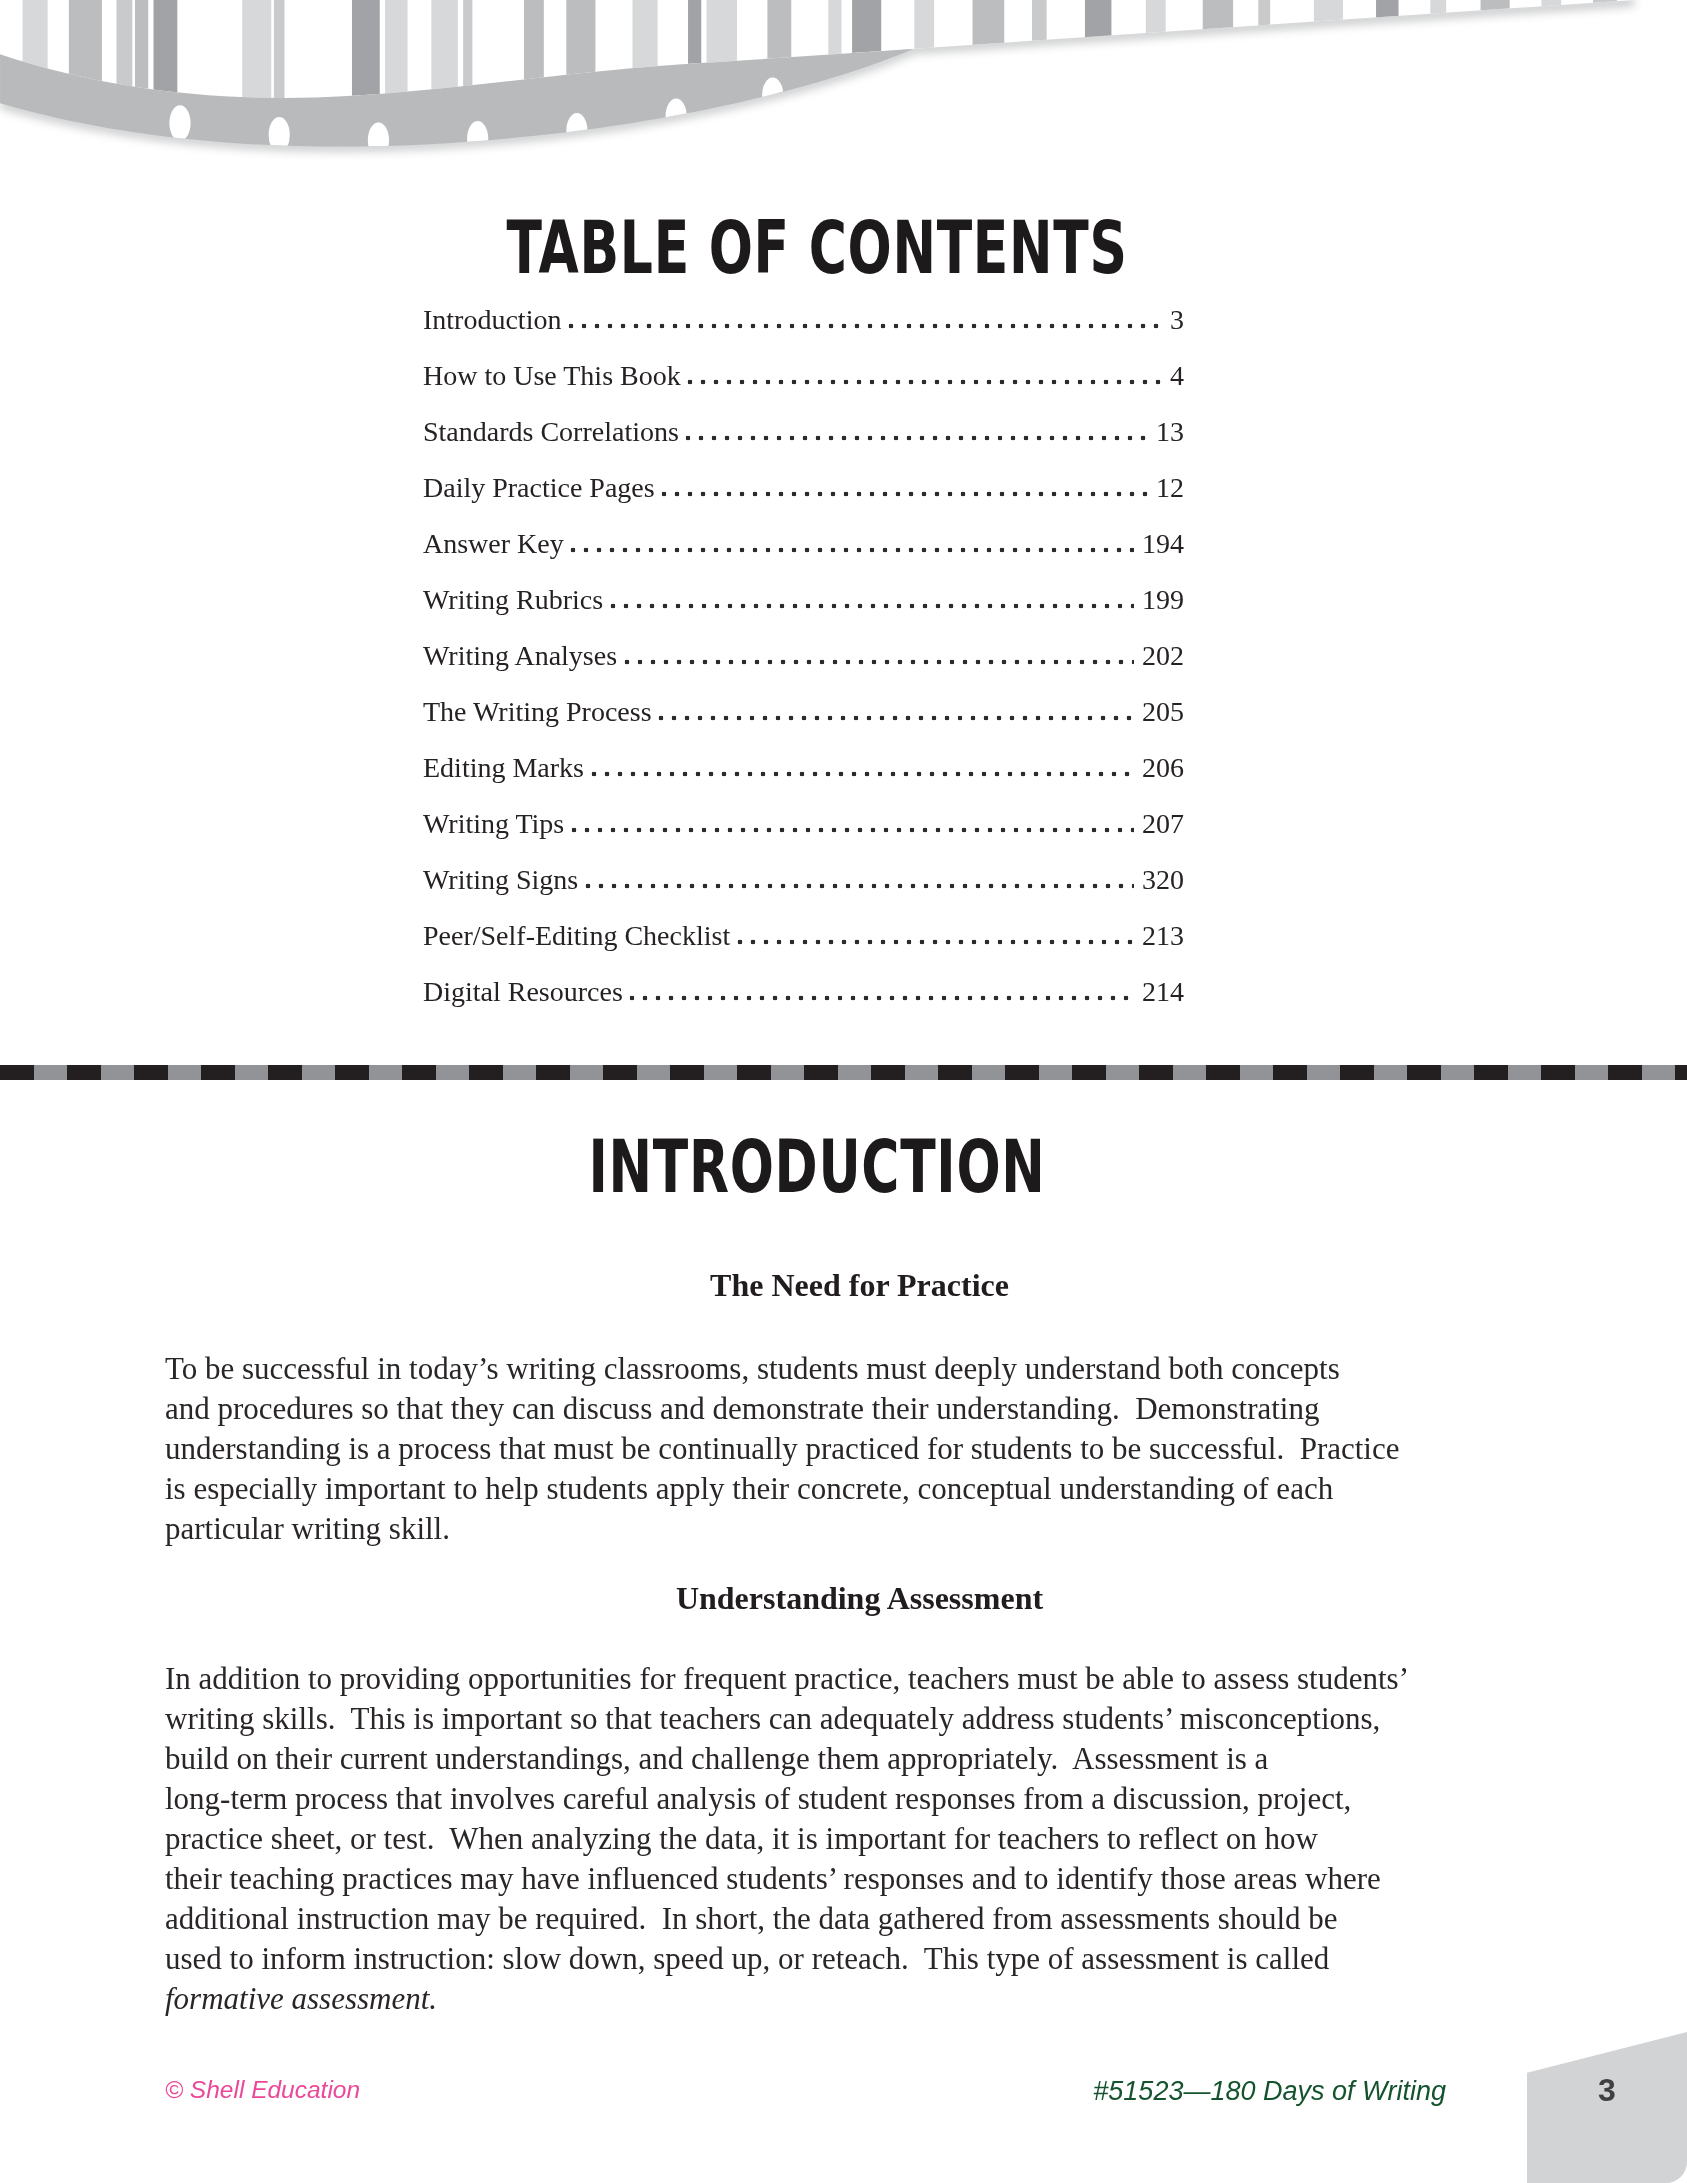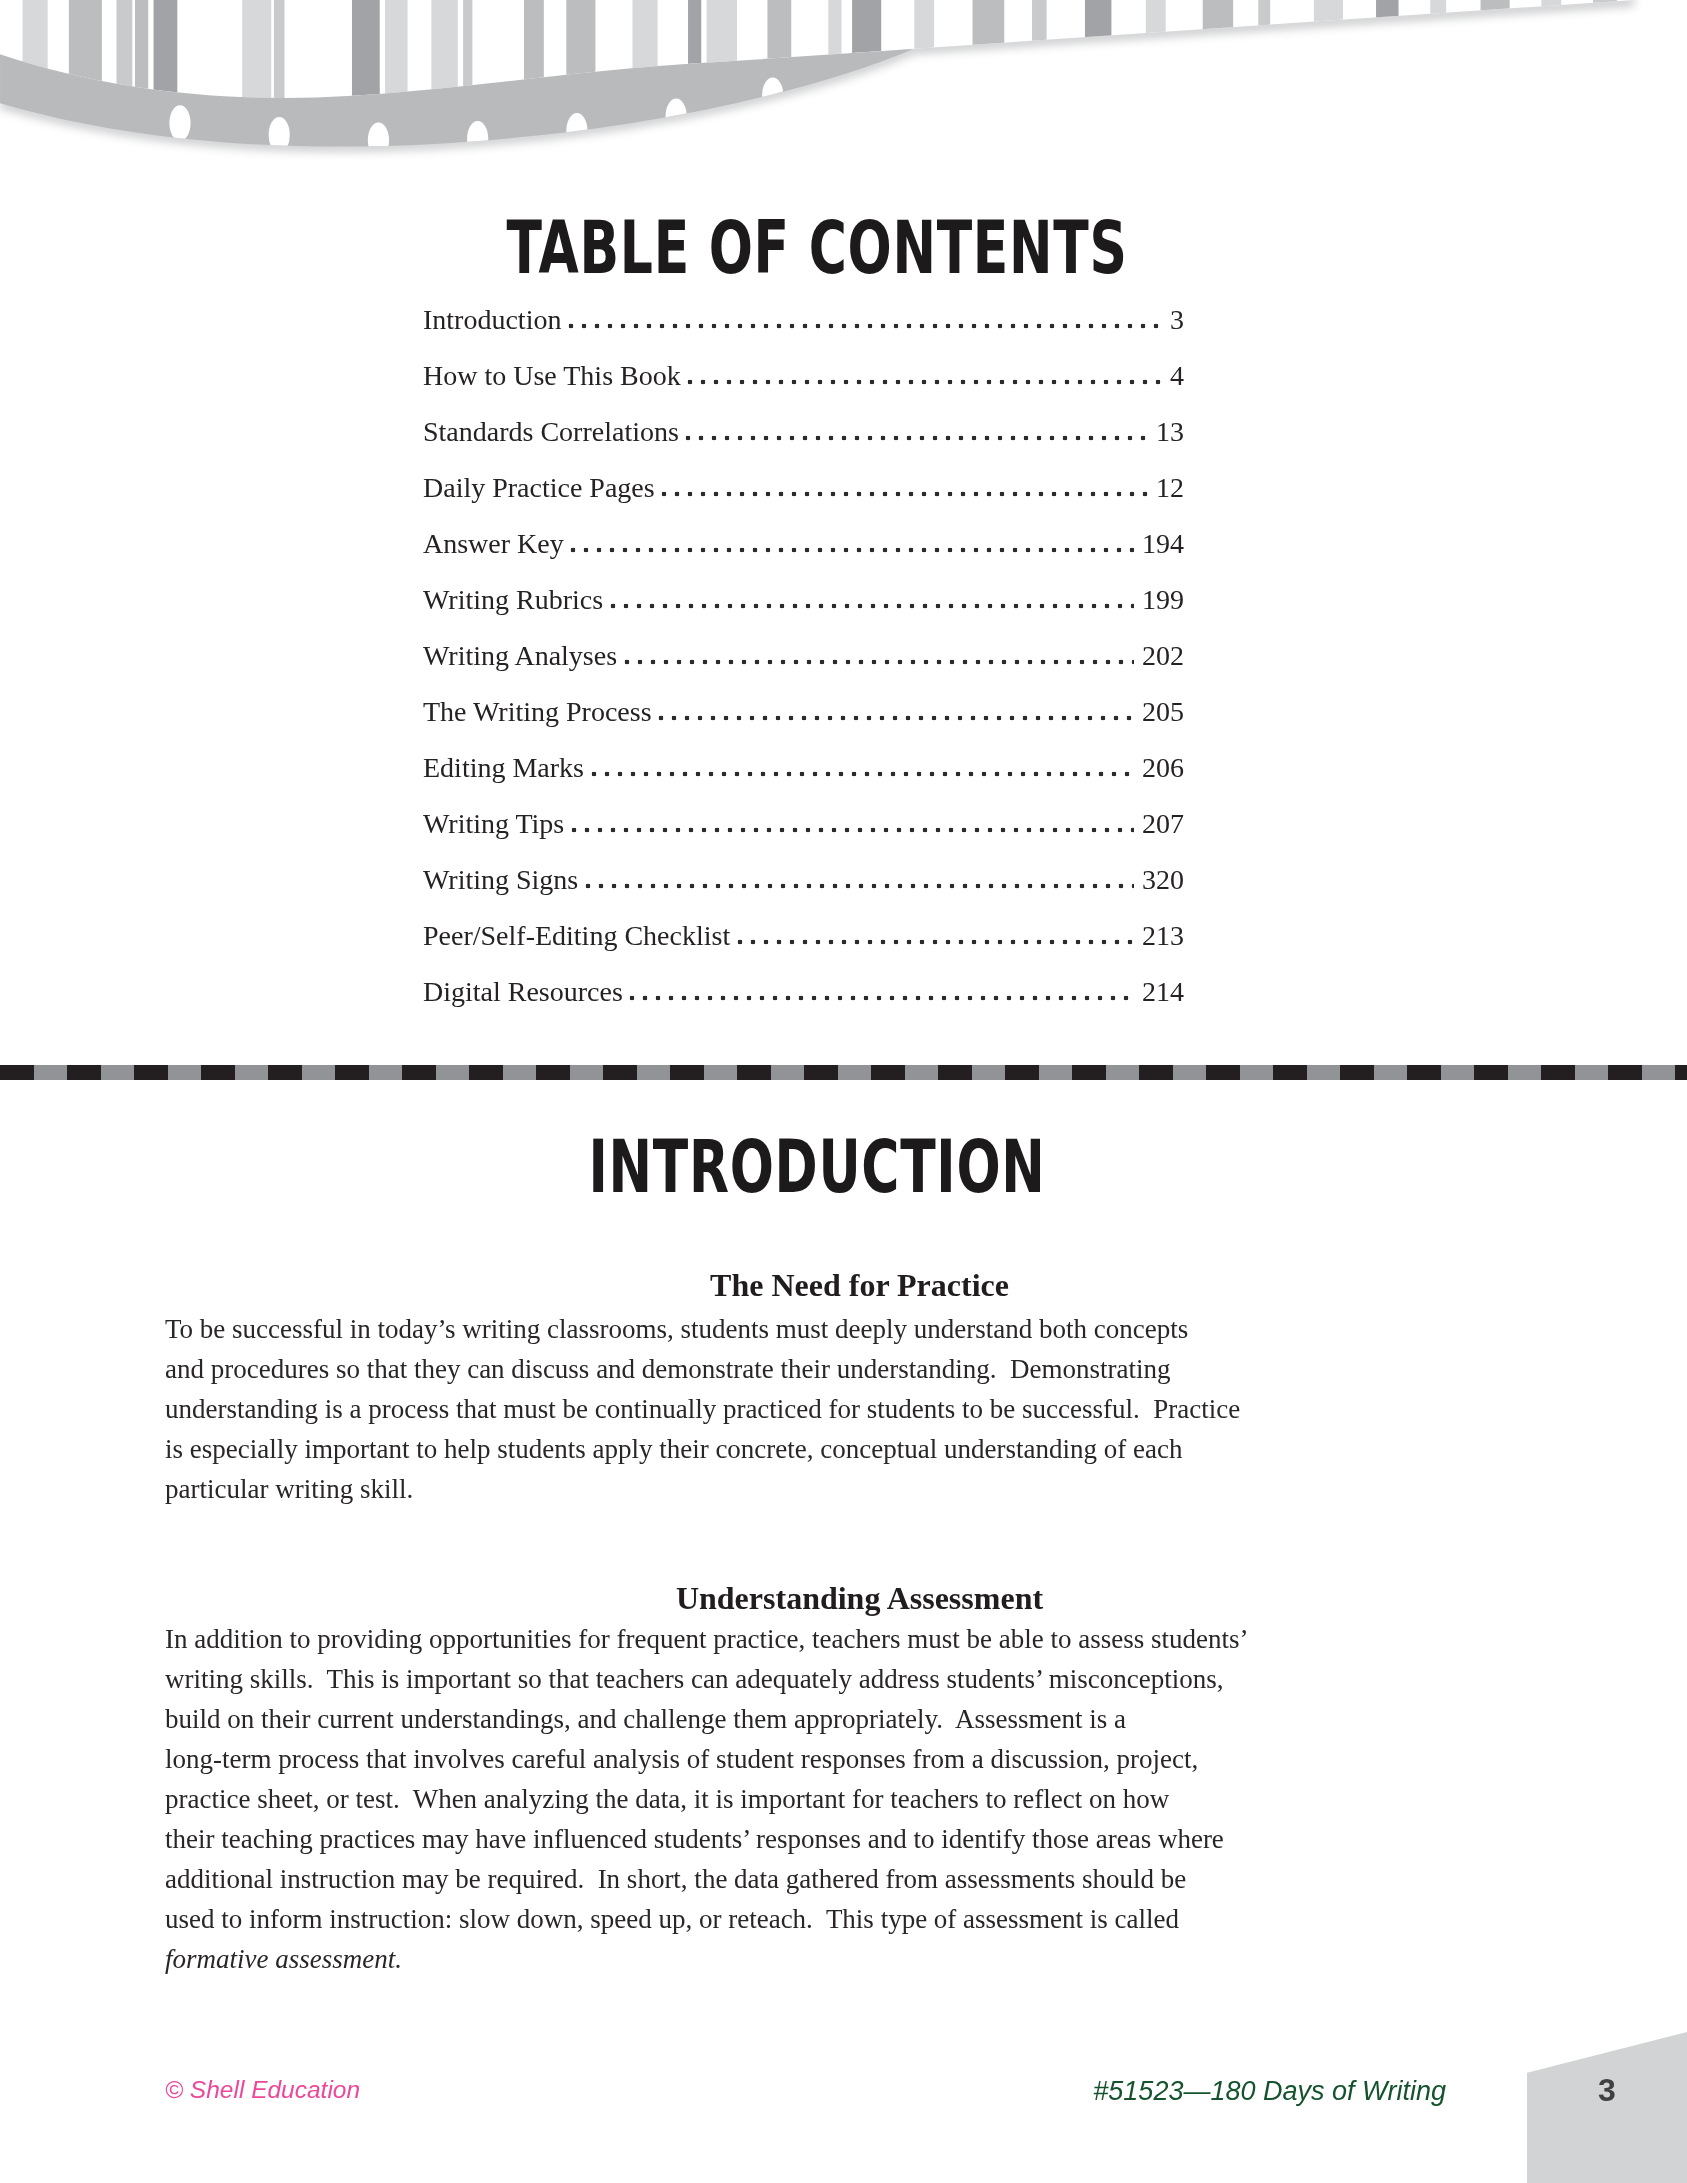--- a/index.html
+++ b/index.html
@@ -1,17 +1,17 @@
 <!DOCTYPE html>
 <html style="font-size:10.6px"><head>
 <meta charset="utf-8">
 <style>
   html,body{margin:0;padding:0;background:#ffffff;}
   .page{position:relative;width:1687px;height:2183px;background:#ffffff;overflow:hidden;
-        font-family:"Liberation Serif", serif;color:#262223;}
+        font-family:"Liberation Serif", serif;color:#262223;border-radius:21px;}
 
   
   .top-border{position:absolute;top:0;left:0;}
 
   
   .toc-title,.intro-title{
     position:absolute;left:407px;width:820px;text-align:center;
     font-family:"DejaVu Sans", sans-serif;font-weight:bold;color:#1d1a1b;
     font-size:52px;line-height:73px;letter-spacing:0.7px;
     transform:scaleY(1.42);transform-origin:50% 50%;white-space:nowrap;}
@@ -28,22 +28,22 @@
 
   
   .divider{position:absolute;top:1065px;left:0;width:1687px;height:14.6px;
     background:repeating-linear-gradient(90deg,#231f20 0 34px,#919396 34px 67px);}
 
   
   .sec-heading{position:absolute;left:165px;width:1389px;
     font-size:32px;font-weight:bold;line-height:37px;color:#211d1e;text-align:center;}
   .sec-heading.h1{top:1240px;}
   .sec-heading.h2{top:1553px;}
-  .para{position:absolute;left:165px;width:1495px;font-size:27px;line-height:40px;
-    white-space:pre-wrap;color:#2a2627;}
+  .para{position:absolute;left:165px;width:1495px;font-size:31px;line-height:40px;
+    white-space:pre-wrap;color:#2a2627;margin-top:40px;}
   .para.p1{top:1309px;}
   .para.p2{top:1619px;}
   .italic-line{font-style:italic;white-space:normal;}
 
   
   .footer-left{position:absolute;left:165px;top:2076px;
     font-family:"Liberation Sans", sans-serif;font-style:italic;font-size:24.5px;color:#ec4899;}
   .footer-right{position:absolute;right:241px;top:2076px;
     font-family:"Liberation Sans", sans-serif;font-style:italic;font-size:27px;color:#14532d;}
   .page-tab{position:absolute;left:1527px;top:2032px;width:160px;height:151px;

